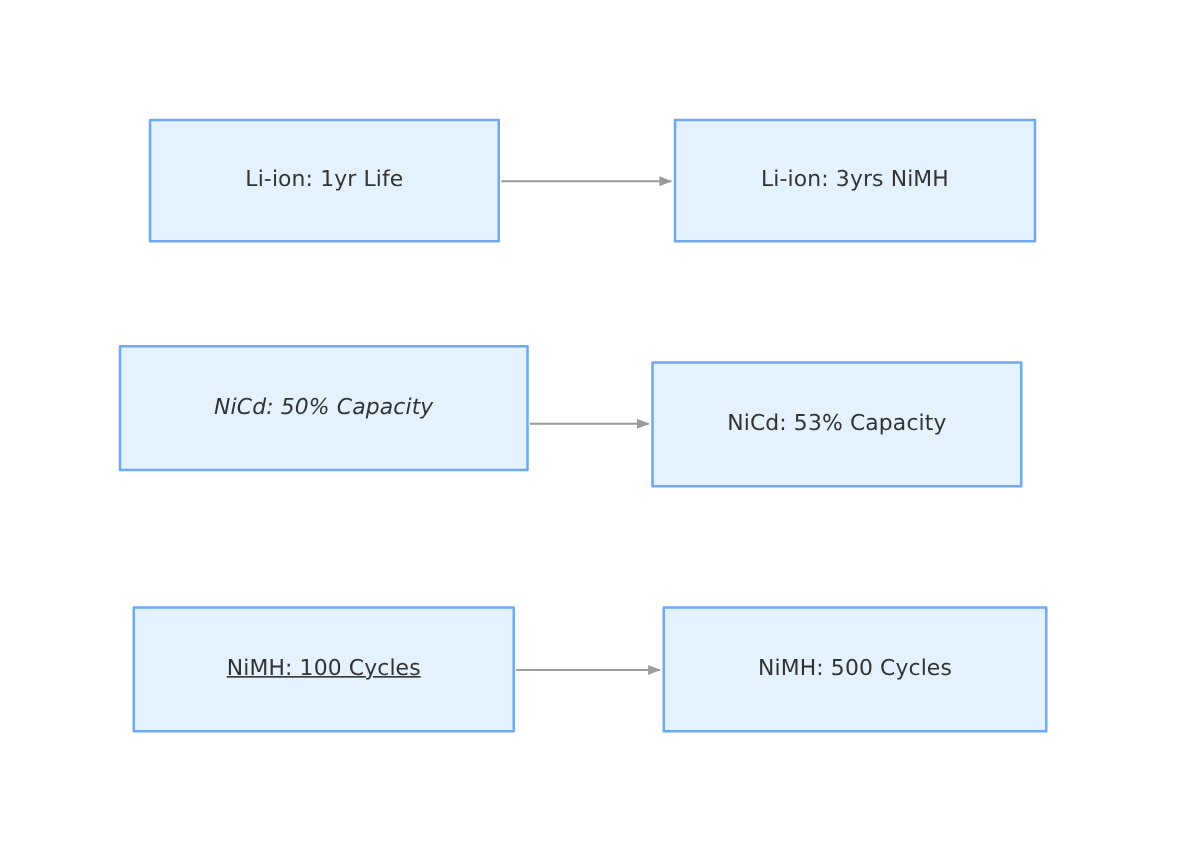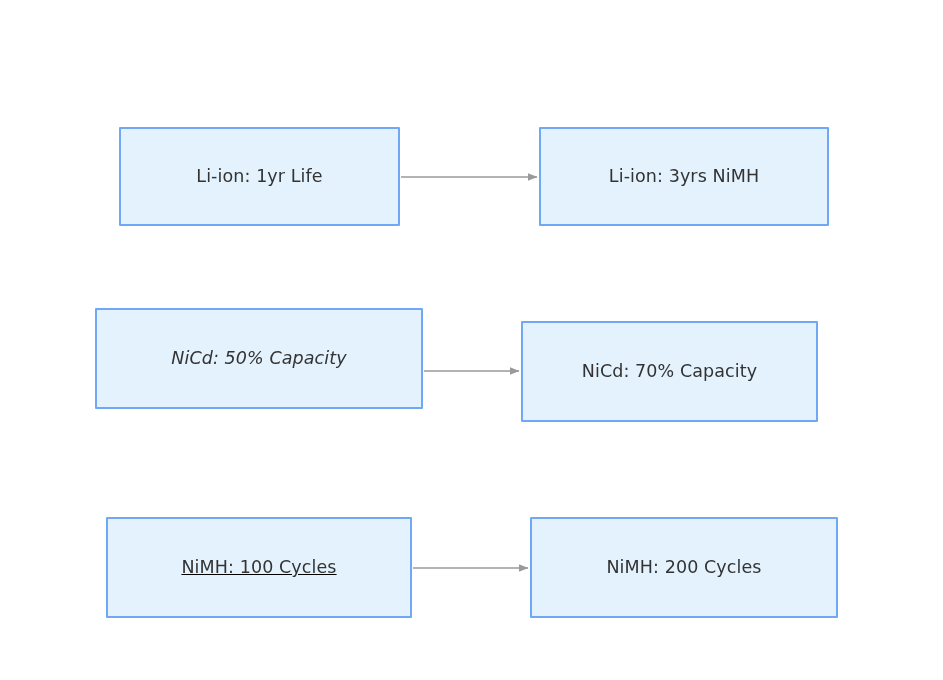--- a/index.html
+++ b/index.html
@@ -11,21 +11,20 @@
     height: 680px;
     background: #ffffff;
     font-family: "DejaVu Sans", "Liberation Sans", sans-serif;
     overflow: hidden;
   }
   #diagram-canvas {
     position: relative;
     width: 943px;
     height: 500px;
     background: #ffffff;
-    margin-top: 32px;
   }
   .edge-layer {
     position: absolute;
     left: 0;
     top: 0;
     width: 943px;
     height: 680px;
     pointer-events: none;
   }
   .node {
@@ -82,24 +81,24 @@
 
   <div class="node" id="node-liion-after">
     <span class="node-label">Li-ion: 3yrs NiMH</span>
   </div>
 
   <div class="node" id="node-nicd-before">
     <span class="node-label">NiCd: 50% Capacity</span>
   </div>
 
   <div class="node" id="node-nicd-after">
-    <span class="node-label">NiCd: 70% Capacity</span>
+    <span class="node-label">NiCd: 53% Capacity</span>
   </div>
 
   <div class="node" id="node-nimh-before">
     <span class="node-label">NiMH: 100 Cycles</span>
   </div>
 
   <div class="node" id="node-nimh-after">
-    <span class="node-label">NiMH: 200 Cycles</span>
+    <span class="node-label">NiMH: 500 Cycles</span>
   </div>
 
 </div>
 
 </body></html>

